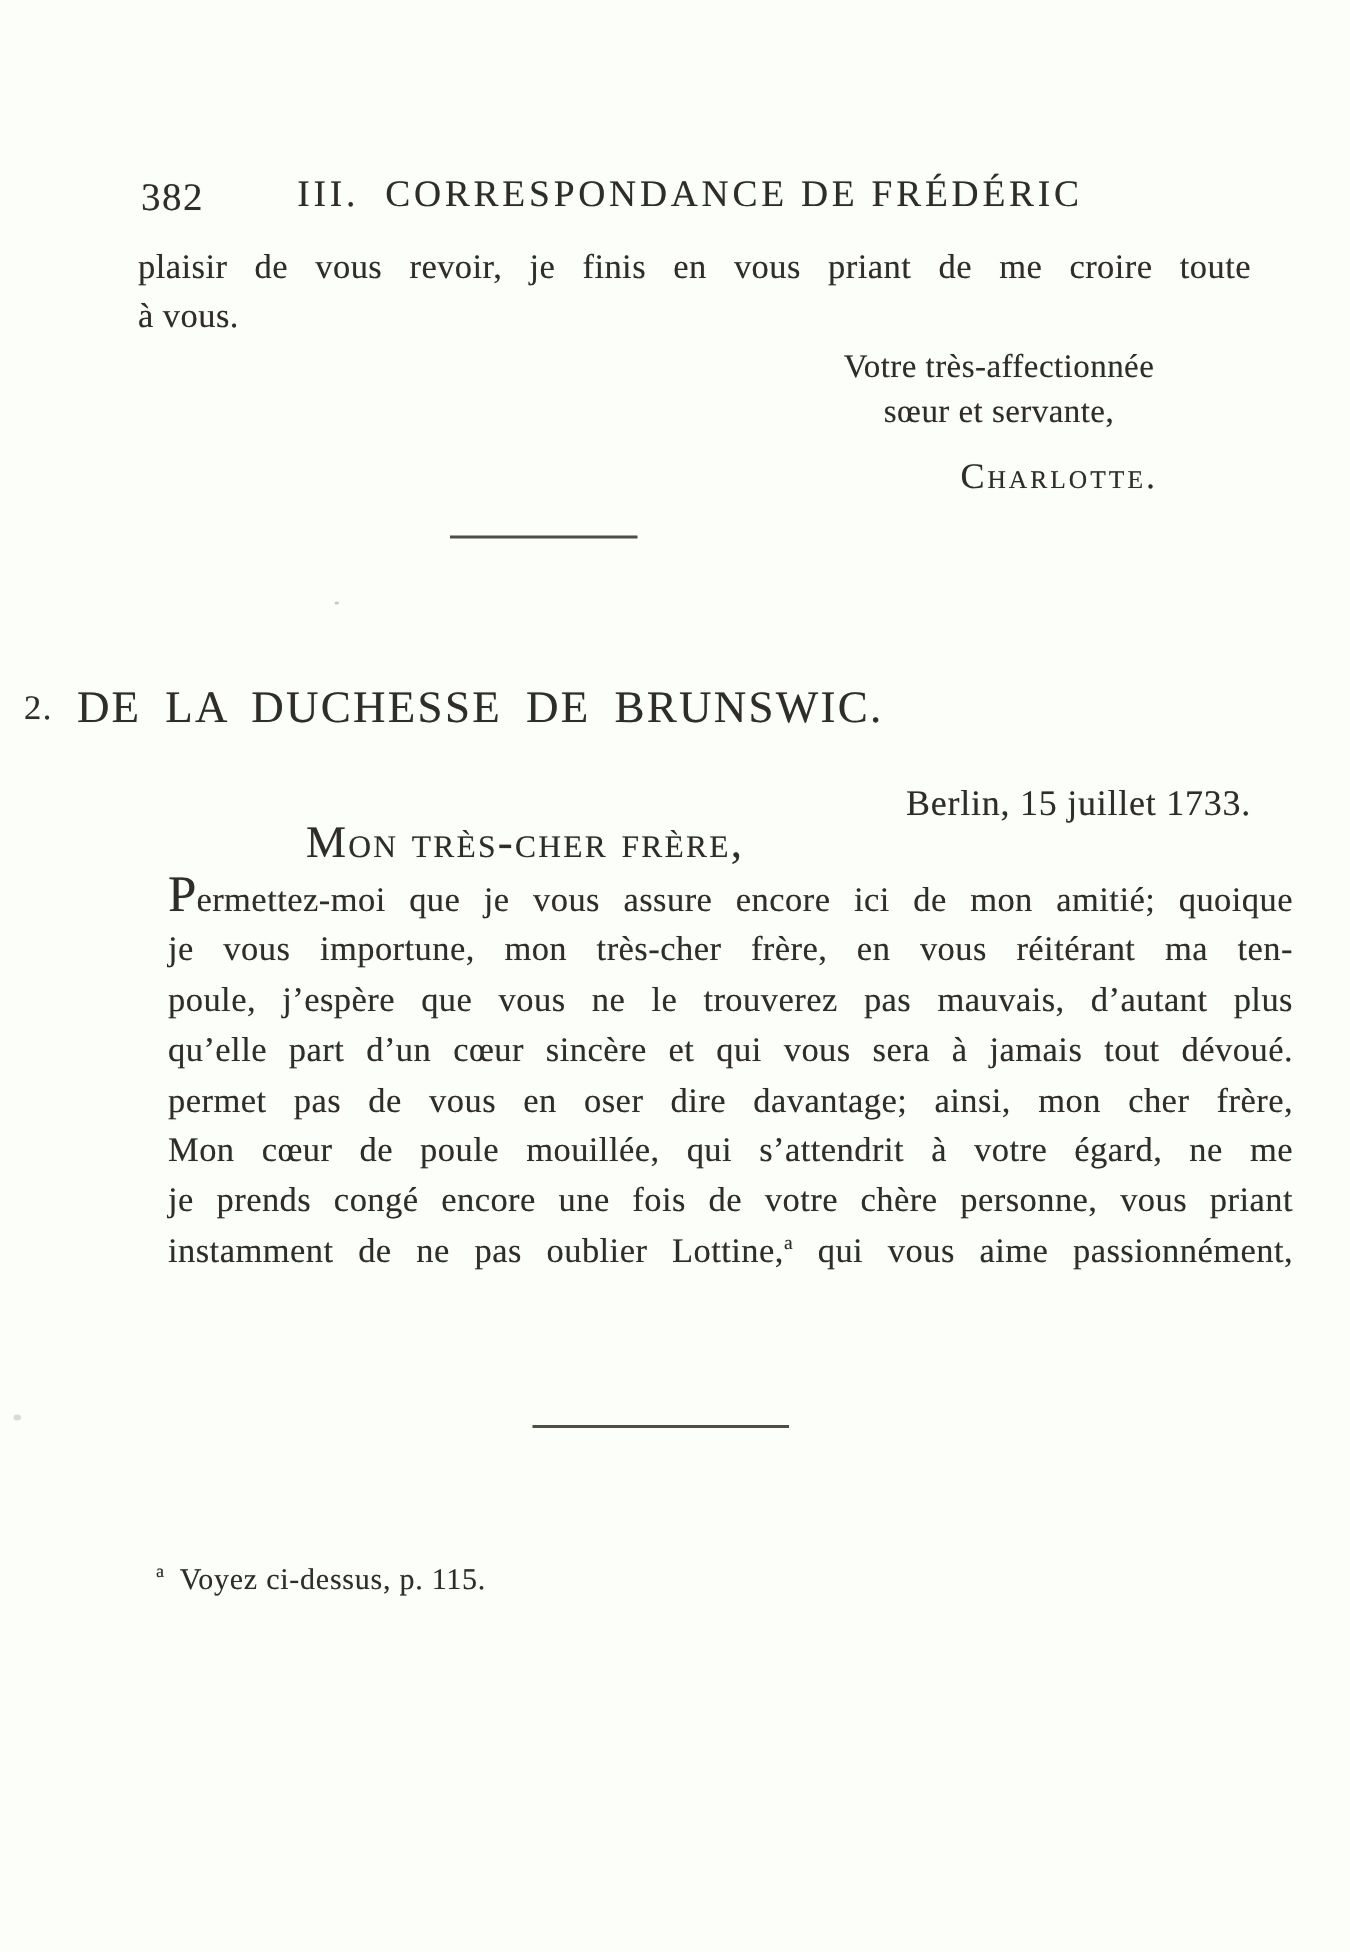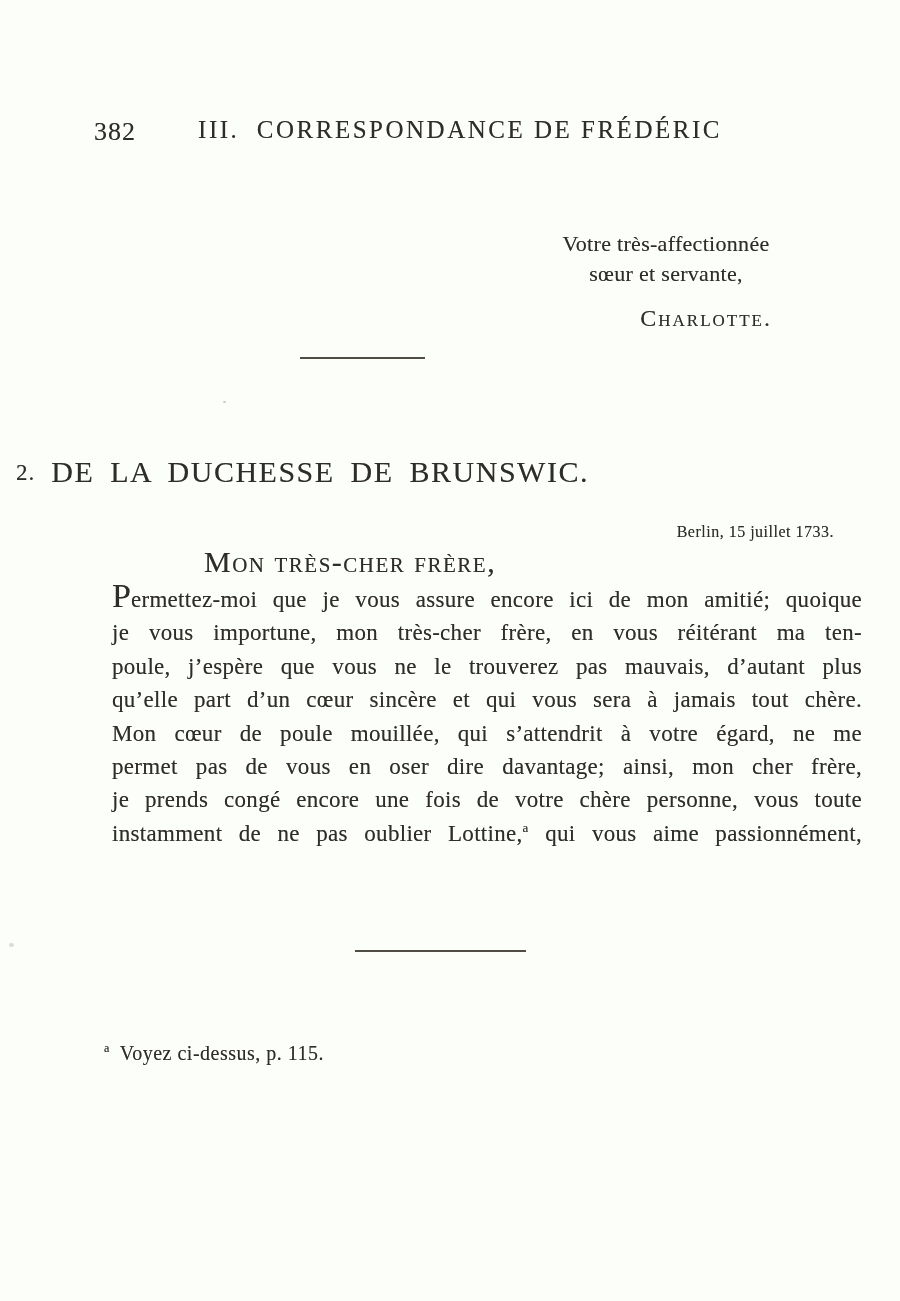--- a/index.html
+++ b/index.html
@@ -59,21 +59,21 @@
     font-weight: 400;
   }
   .section-number {
     font-size: 23px; letter-spacing: 1px; margin-right: 16px;
     position: relative; top: -2px;
   }
   .section-title { font-size: 30px; letter-spacing: 1.5px; word-spacing: 7px; }
 
   .dateline {
     position: absolute; top: 523px; right: 66px;
-    font-size: 16px; letter-spacing: 0.5px;
+    font-size: 24px; letter-spacing: 0.5px;
   }
 
   .salutation {
     position: absolute; top: 545px; left: 204px;
     font-variant: small-caps; font-size: 30px; letter-spacing: 1.5px;
   }
 
   
   .letter-body {
     position: absolute; top: 583px; left: 84px; width: 750px;
@@ -94,20 +94,24 @@
 </head>
 <body>
 
 <div class="page">
 
   <header class="running-head">
     <span class="page-number">382</span>
     <span class="running-title">III.  CORRESPONDANCE DE FRÉDÉRIC</span>
   </header>
 
+  <div class="continuation">
+      <div class="tline just">plaisir de vous revoir, je finis en vous priant de me croire toute</div>
+      <div class="tline">à vous.</div>
+    </div>
 
   <div class="valediction">
     <div>Votre très-affectionnée</div>
     <div>sœur et servante,</div>
     <div class="signature">Charlotte.</div>
   </div>
 
   <div class="rule rule-1"></div>
 
   <h2 class="section-heading">
@@ -115,24 +119,24 @@
   </h2>
 
   <div class="dateline">Berlin, 15 juillet 1733.</div>
 
   <div class="salutation">Mon très-cher frère,</div>
 
   <div class="letter-body">
       <div class="tline just"><span class="lettrine">P</span>ermettez-moi que je vous assure encore ici de mon amitié; quoique</div>
       <div class="tline just">je vous importune, mon très-cher frère, en vous réitérant ma ten-</div>
       <div class="tline just">poule, j’espère que vous ne le trouverez pas mauvais, d’autant plus</div>
-      <div class="tline just">qu’elle part d’un cœur sincère et qui vous sera à jamais tout chère.</div>
+      <div class="tline just">qu’elle part d’un cœur sincère et qui vous sera à jamais tout dévoué.</div>
+      <div class="tline just">permet pas de vous en oser dire davantage; ainsi, mon cher frère,</div>
       <div class="tline just">Mon cœur de poule mouillée, qui s’attendrit à votre égard, ne me</div>
-      <div class="tline just">permet pas de vous en oser dire davantage; ainsi, mon cher frère,</div>
-      <div class="tline just">je prends congé encore une fois de votre chère personne, vous toute</div>
+      <div class="tline just">je prends congé encore une fois de votre chère personne, vous priant</div>
       <div class="tline just">instamment de ne pas oublier Lottine,<sup class="fnref">a</sup> qui vous aime passionnément,</div>
     </div>
 
   <div class="rule rule-2"></div>
 
   <div class="footnote">
     <sup class="footnote-marker">a</sup><span>Voyez ci-dessus, p. 115.</span>
   </div>
 
   <div class="speck speck-1"></div>

